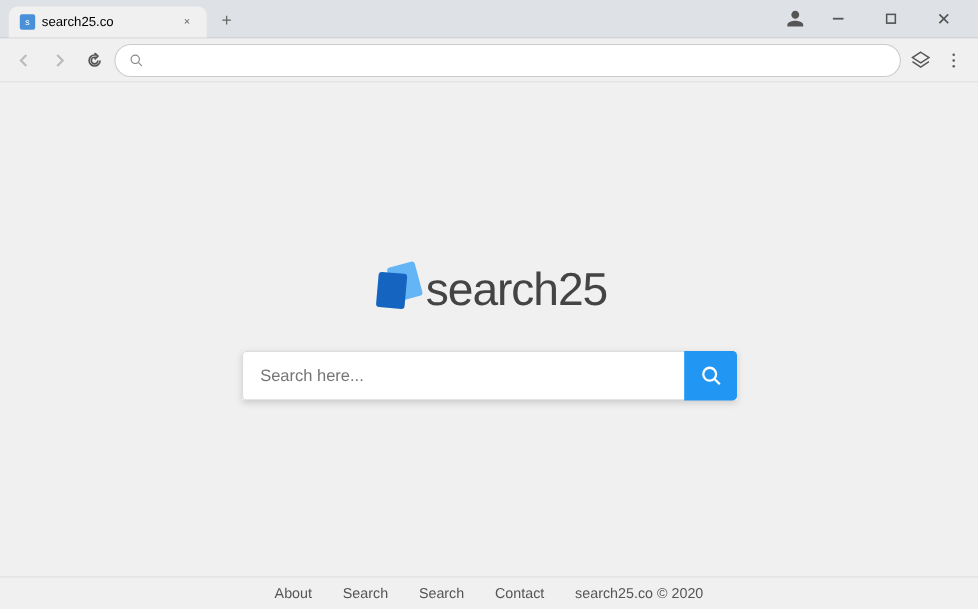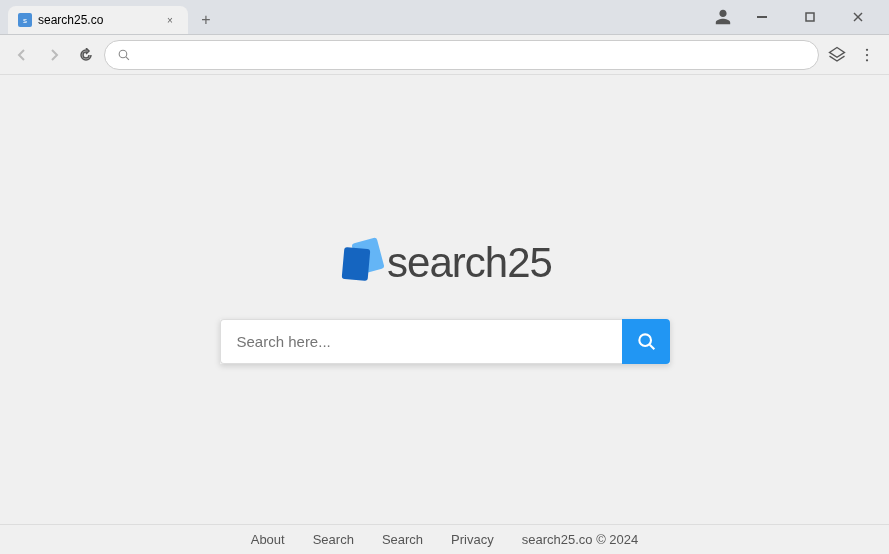--- a/index.html
+++ b/index.html
@@ -283,15 +283,15 @@
         <line x1="16.5" y1="16.5" x2="22" y2="22"></line>
       </svg>
     </button>
   </form>
 </div>
 
 <div class="footer">
   <a href="#">About</a>
   <a href="#">Search</a>
   <a href="#">Search</a>
-  <a href="#">Privacy</a>
-  <span class="footer-copy">search25.co © 2024</span>
+  <a href="#">Contact</a>
+  <span class="footer-copy">search25.co © 2020</span>
 </div>
 
 </body></html>

